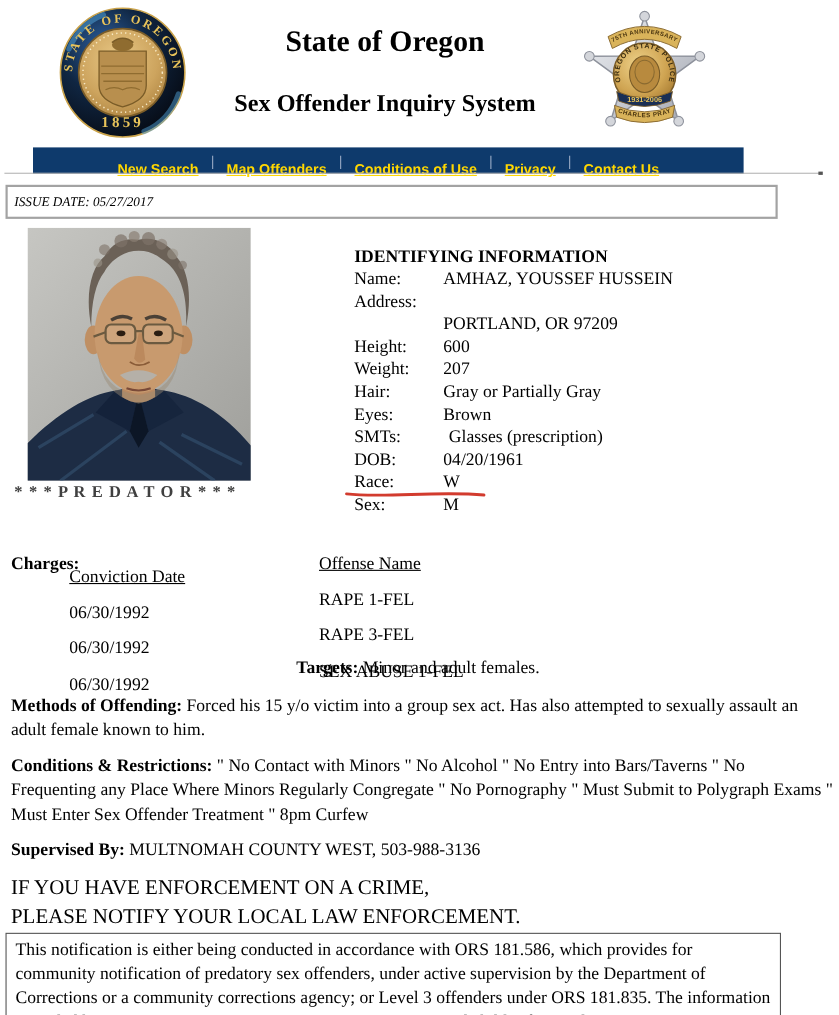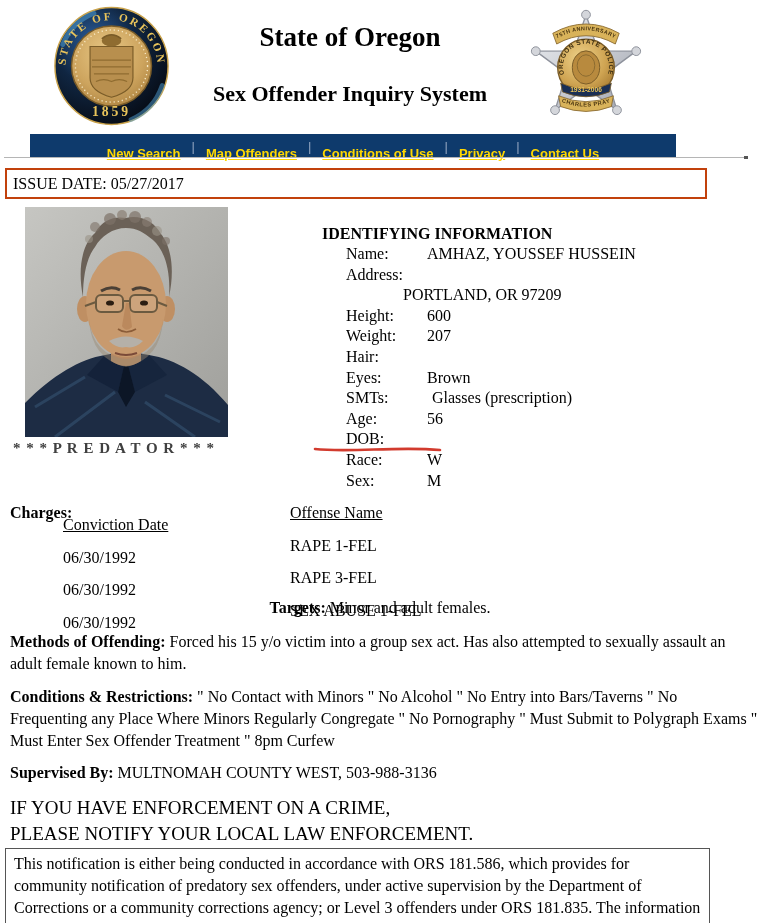--- a/index.html
+++ b/index.html
@@ -25,34 +25,34 @@
   }
   .nav a { color:#ffd700; text-decoration:underline; cursor:pointer; white-space:nowrap;margin-top:15px; }
   .nav .sep { color:#8fa3bf; margin:0 11px; font-weight:normal; }
 
   .divider { left:4px; top:157px; width:741px; height:0; border-top:1px solid #b5b5b5; }
   .divider-tick { left:744px; top:156px; width:4px; height:3px; background:#555; }
 
   
   .issue-box {
     left:5px; top:168px; width:692px; height:27px;
-    border:2px solid #c2410c; font-size:16px; line-height:27px; padding-left:6px;
+    border:2px solid #a3a3a3; font-size:12px; line-height:27px; padding-left:6px;font-style:italic;
   }
 
   
   .photo { left:25px; top:207px; width:203px; height:230px; }
   .predator {
     left:13px; top:440px; font-size:15px; font-weight:bold; letter-spacing:1px;
     white-space:nowrap;
   }
 
   
   .idinfo { left:322px; top:200px; width:430px; font-size:16px; }
   .idinfo .ttl { font-weight:bold; line-height:20px;margin-top:24px; }
-  .idinfo .row { display:flex; line-height:20.6px;margin-left:24px; }
+  .idinfo .row { display:flex; line-height:20.6px; }
   .idinfo .lbl { width:81px; flex:0 0 81px; }
   .idinfo .val { flex:1; }
   .idinfo .val2 { margin-left:81px; line-height:20.6px; }
   .race-line { left:312px; top:444px; width:132px; height:12px; }
 
   
   .charges { left:10px; top:503px; font-size:16px; }
   .charges .row { display:flex; line-height:20.5px; }
   .charges .c0 { width:53px; flex:0 0 53px; font-weight:bold; }
   .charges .c1 { width:227px; flex:0 0 227px;margin-top:12px; }
@@ -233,35 +233,33 @@
     <div class="row">
       <span class="lbl">Height:</span>
       <span class="val">600</span>
     </div>
     <div class="row">
       <span class="lbl">Weight:</span>
       <span class="val">207</span>
     </div>
     <div class="row">
       <span class="lbl">Hair:</span>
+      <span class="val">Gray or Partially Gray</span>
     </div>
     <div class="row">
       <span class="lbl">Eyes:</span>
       <span class="val">Brown</span>
     </div>
     <div class="row">
       <span class="lbl">SMTs:</span>
       <span class="val" style="padding-left:5px;">Glasses (prescription)</span>
     </div>
     <div class="row">
-      <span class="lbl">Age:</span>
-      <span class="val">56</span>
-    </div>
-    <div class="row">
       <span class="lbl">DOB:</span>
+      <span class="val">04/20/1961</span>
     </div>
     <div class="row">
       <span class="lbl">Race:</span>
       <span class="val">W</span>
     </div>
     <div class="row">
       <span class="lbl">Sex:</span>
       <span class="val">M</span>
     </div>
   </div>

